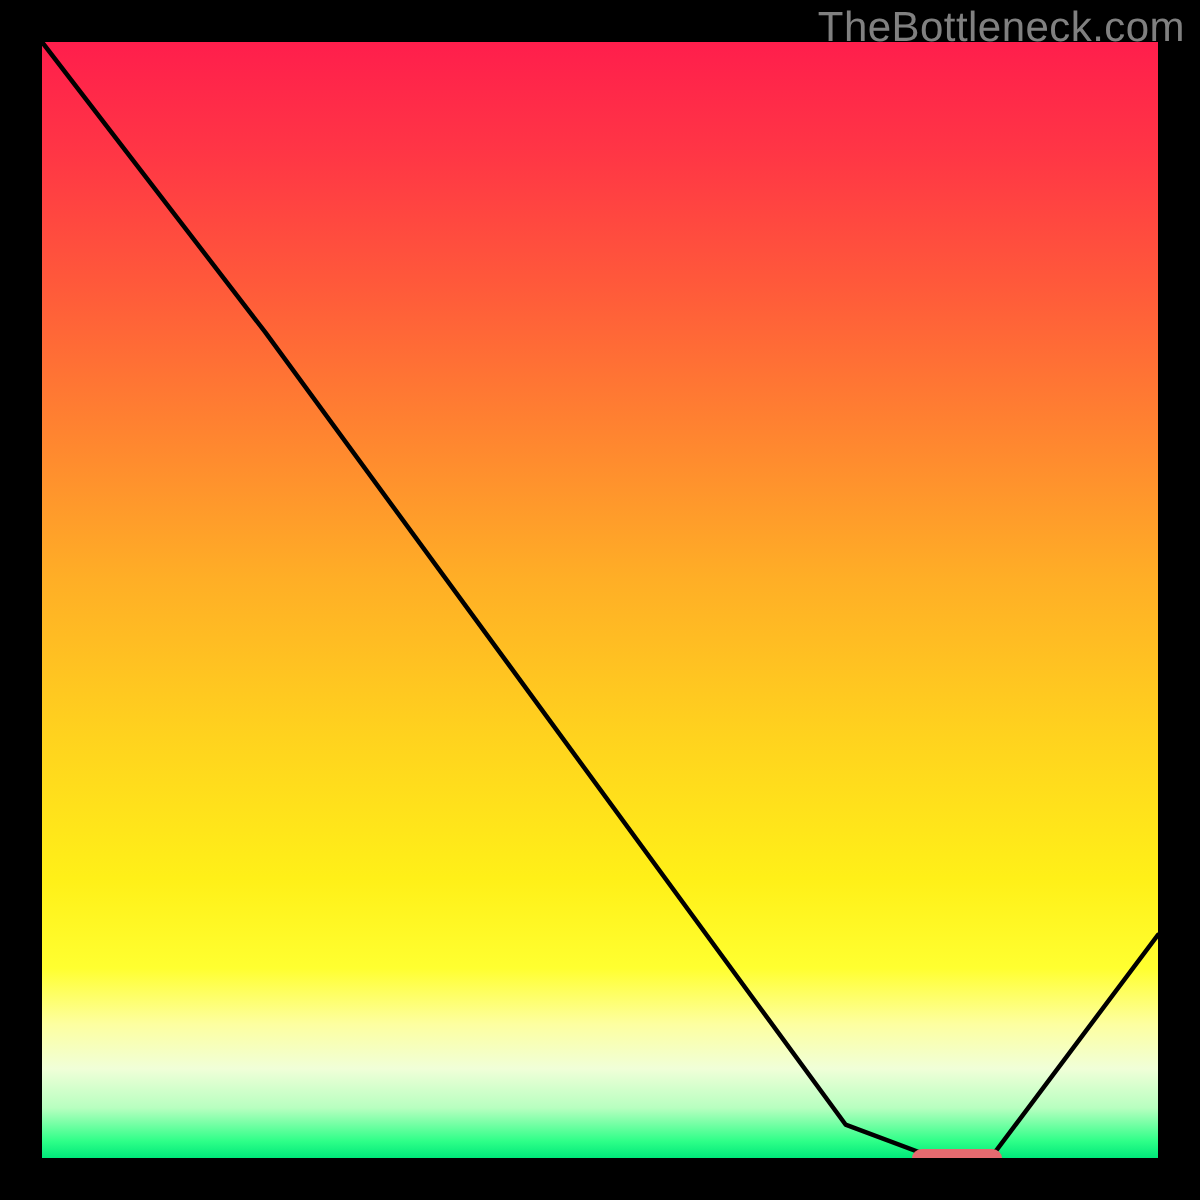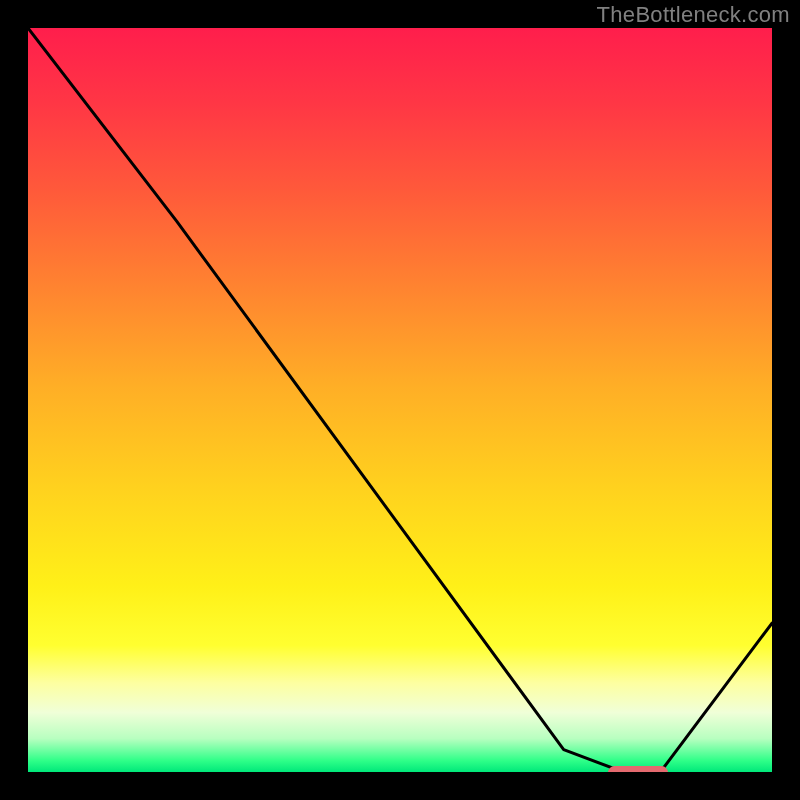--- a/index.html
+++ b/index.html
@@ -14,21 +14,21 @@
     position: relative;
     width: 800px;
     height: 800px;
     background: #000000;
   }
   .watermark {
     position: absolute;
     top: 2px;
     right: 10px;
     color: #808080;
-    font-size: 22px;
+    font-size: 28px;
     font-weight: 500;
     z-index: 30;
     letter-spacing: 0.3px;
     text-align: right;
   }
   .plot-area {
     position: absolute;
     left: 28px;
     top: 28px;
     width: 744px;

